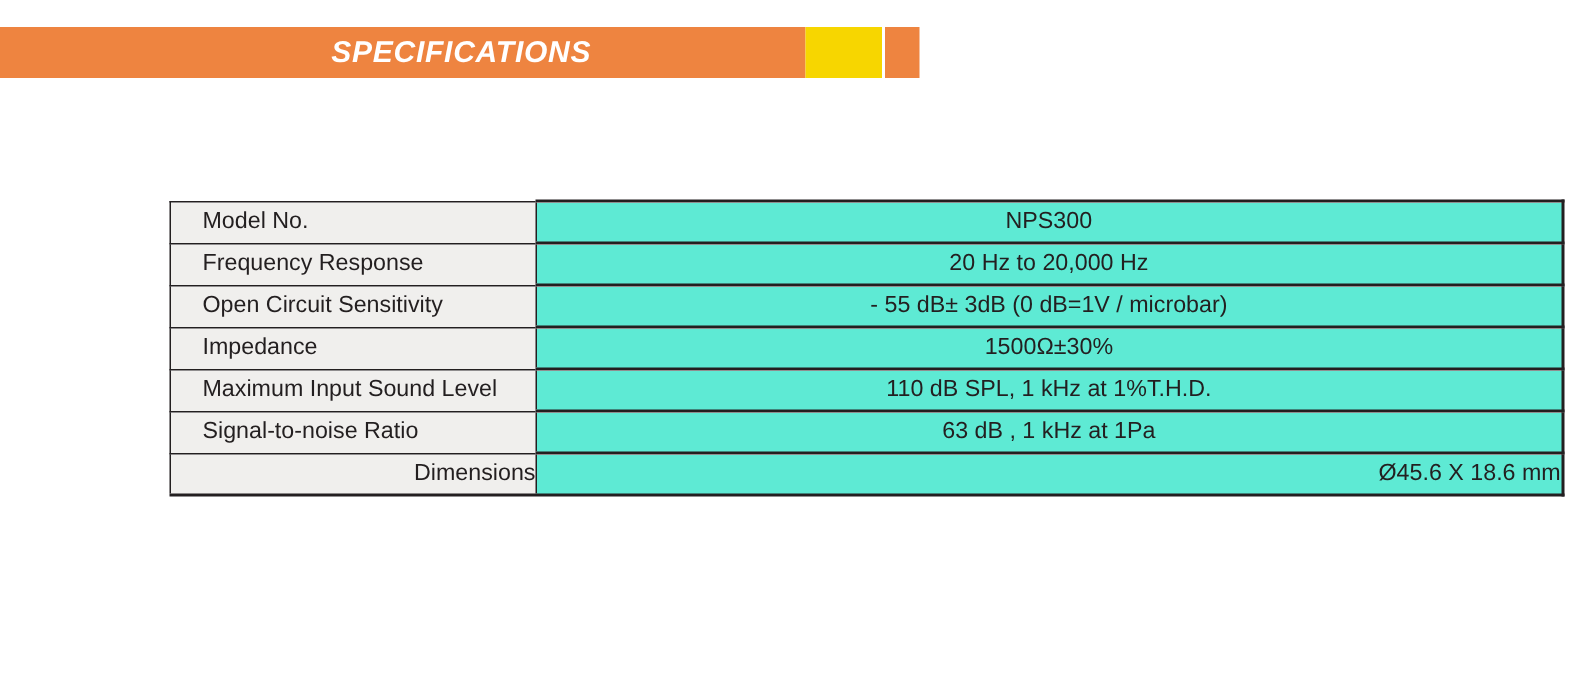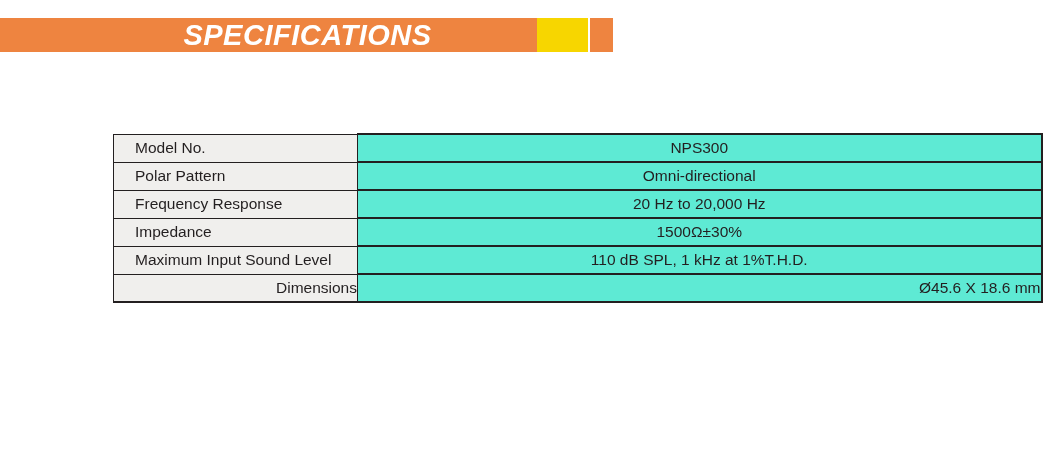--- a/index.html
+++ b/index.html
@@ -27,21 +27,21 @@
   }
   .banner-title {
     display: block;
     width: 100%;
     height: 34px;
     line-height: 34px;
     box-sizing: border-box;
     padding-left: 78px;
     text-align: center;
     color: #ffffff;
-    font-size: 29px;
+    font-size: 20px;
     font-weight: bold;
     font-style: italic;
     letter-spacing: 0.5px;
     white-space: nowrap;
   }
   .yellow-block {
     position: absolute;
     left: 537px;
     top: 18px;
     width: 51px;
@@ -106,34 +106,38 @@
     <colgroup>
       <col style="width:244px">
       <col style="width:684px">
     </colgroup>
     <tbody>
       <tr>
         <td class="label">Model No.</td>
         <td class="value">NPS300</td>
       </tr>
       <tr>
-        <td class="label">Polar Pattern</td>
-        <td class="value">Omni-directional</td>
+        <td class="label">Frequency Response</td>
+        <td class="value">20 Hz to 20,000 Hz</td>
       </tr>
       <tr>
-        <td class="label">Frequency Response</td>
-        <td class="value">20 Hz to 20,000 Hz</td>
+        <td class="label">Open Circuit Sensitivity</td>
+        <td class="value">- 55 dB± 3dB (0 dB=1V / microbar)</td>
       </tr>
       <tr>
         <td class="label">Impedance</td>
         <td class="value">1500Ω±30%</td>
       </tr>
       <tr>
         <td class="label">Maximum Input Sound Level</td>
         <td class="value">110 dB SPL, 1 kHz at 1%T.H.D.</td>
+      </tr>
+      <tr>
+        <td class="label">Signal-to-noise Ratio</td>
+        <td class="value">63 dB , 1 kHz at 1Pa</td>
       </tr>
       <tr>
         <td class="label">Dimensions</td>
         <td class="value">Ø45.6 X 18.6 mm</td>
       </tr>
     </tbody>
   </table>
 
 </div>
 

